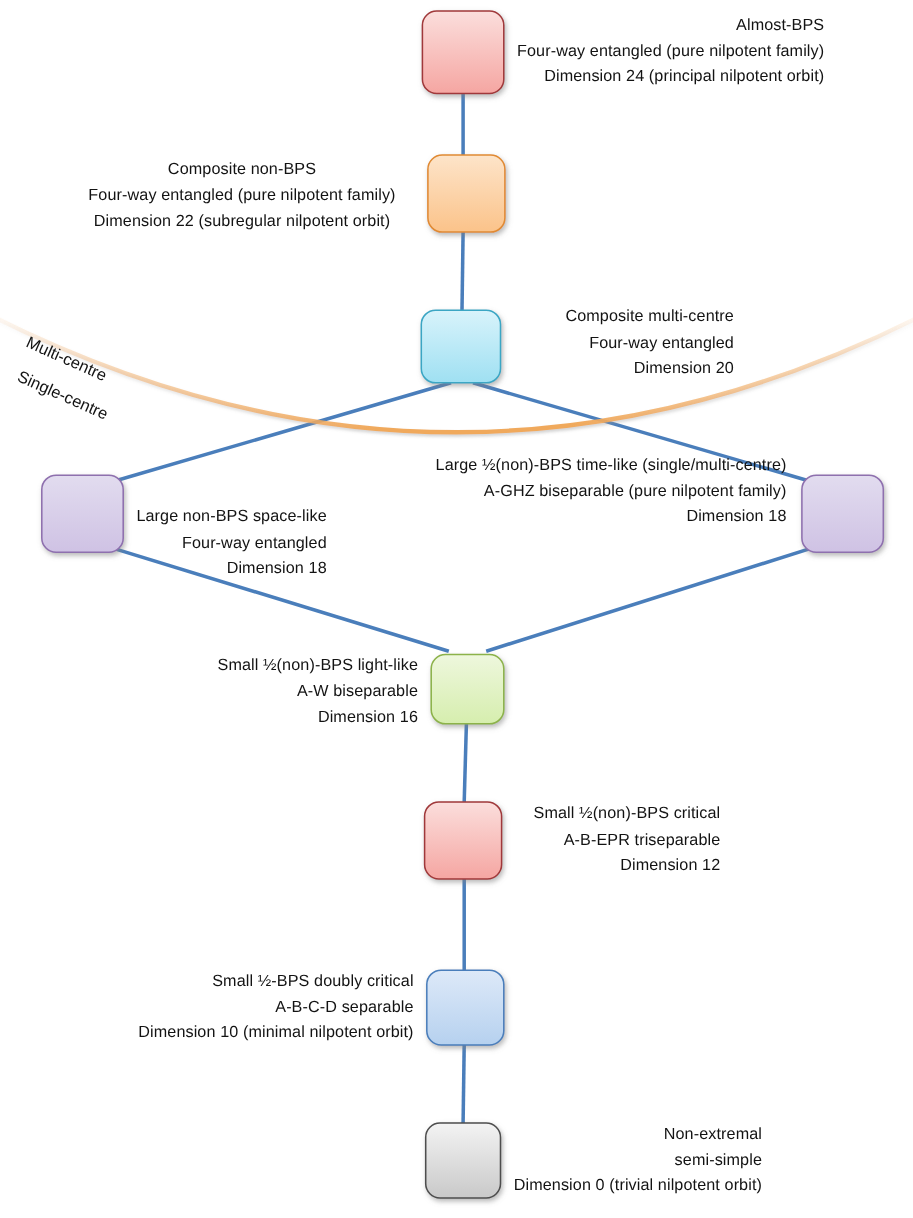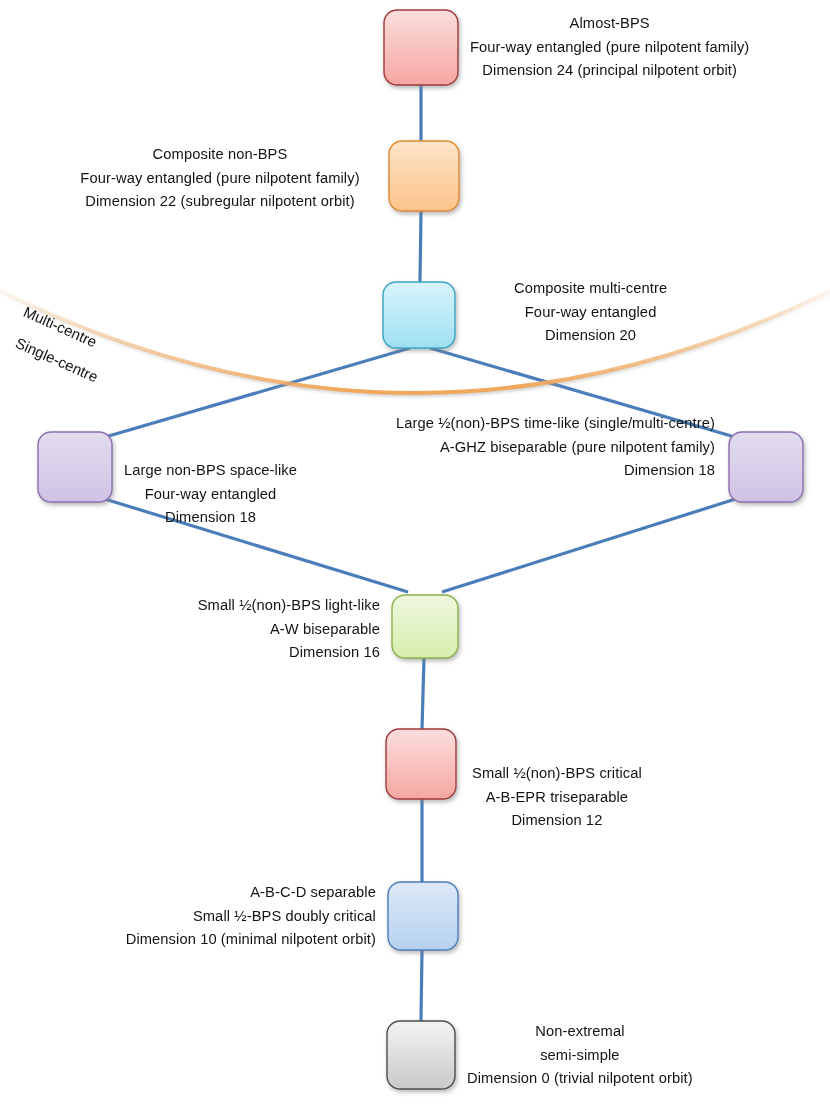--- a/index.html
+++ b/index.html
@@ -25,21 +25,21 @@
   }
   .node-label {
     position: absolute;
     font-family: "Liberation Sans", sans-serif;
     font-size: 14.7px;
     line-height: 23.5px;
     color: #131313;
     white-space: pre;
     letter-spacing: 0.1px;
   }
-  .node-label.right { text-align: center; }
+  .node-label.right { text-align: right; }
   .node-label.left  { text-align: right; }
   .node-label div { white-space: pre; }
 
   .branch-label {
     position: absolute;
     font-family: "Liberation Sans", sans-serif;
     font-size: 15px;
     color: #131313;
     white-space: nowrap;
     transform-origin: left top;
@@ -129,18 +129,18 @@
     </g>
 </svg>
 
 <div id="labels-layer">
     <div class="node-label right" style="left: 470px; top: 12px;"><div>Almost-BPS</div><div>Four-way entangled (pure nilpotent family)</div><div>Dimension 24 (principal nilpotent orbit)</div></div>
     <div class="node-label left" style="left: 60px; top: 143px; width: 320px; text-align: center;"><div>Composite non-BPS</div><div>Four-way entangled (pure nilpotent family)</div><div>Dimension 22 (subregular nilpotent orbit)</div></div>
     <div class="node-label right" style="left: 482px; top: 277px; margin-left: 32px;"><div>Composite multi-centre</div><div>Four-way entangled</div><div>Dimension 20</div></div>
     <div class="node-label right" style="left: 124px; top: 459px;"><div>Large non-BPS space-like</div><div>Four-way entangled</div><div>Dimension 18</div></div>
     <div class="node-label left" style="left: 375px; top: 412px; width: 340px;"><div>Large ½(non)-BPS time-like (single/multi-centre)</div><div>A-GHZ biseparable (pure nilpotent family)</div><div>Dimension 18</div></div>
     <div class="node-label left" style="left: 110px; top: 594px; width: 270px;"><div>Small ½(non)-BPS light-like</div><div>A-W biseparable</div><div>Dimension 16</div></div>
-    <div class="node-label right" style="left: 472px; top: 729px; margin-top: 33px;"><div>Small ½(non)-BPS critical</div><div>A-B-EPR triseparable</div><div>Dimension 12</div></div>
-    <div class="node-label left" style="left: 100px; top: 881px; width: 276px;"><div>A-B-C-D separable</div><div>Small ½-BPS doubly critical</div><div>Dimension 10 (minimal nilpotent orbit)</div></div>
+    <div class="node-label right" style="left: 485px; top: 729px;"><div>Small ½(non)-BPS critical</div><div>A-B-EPR triseparable</div><div>Dimension 12</div></div>
+    <div class="node-label left" style="left: 100px; top: 881px; width: 276px;"><div>Small ½-BPS doubly critical</div><div>A-B-C-D separable</div><div>Dimension 10 (minimal nilpotent orbit)</div></div>
     <div class="node-label right" style="left: 467px; top: 1020px;"><div>Non-extremal</div><div>semi-simple</div><div>Dimension 0 (trivial nilpotent orbit)</div></div>
     <div class="branch-label" style="left: 28px; top: 303px; transform: rotate(24deg);">Multi-centre</div>
     <div class="branch-label" style="left: 20px; top: 334px; transform: rotate(24deg);">Single-centre</div>
   </div>
 
 </body></html>

